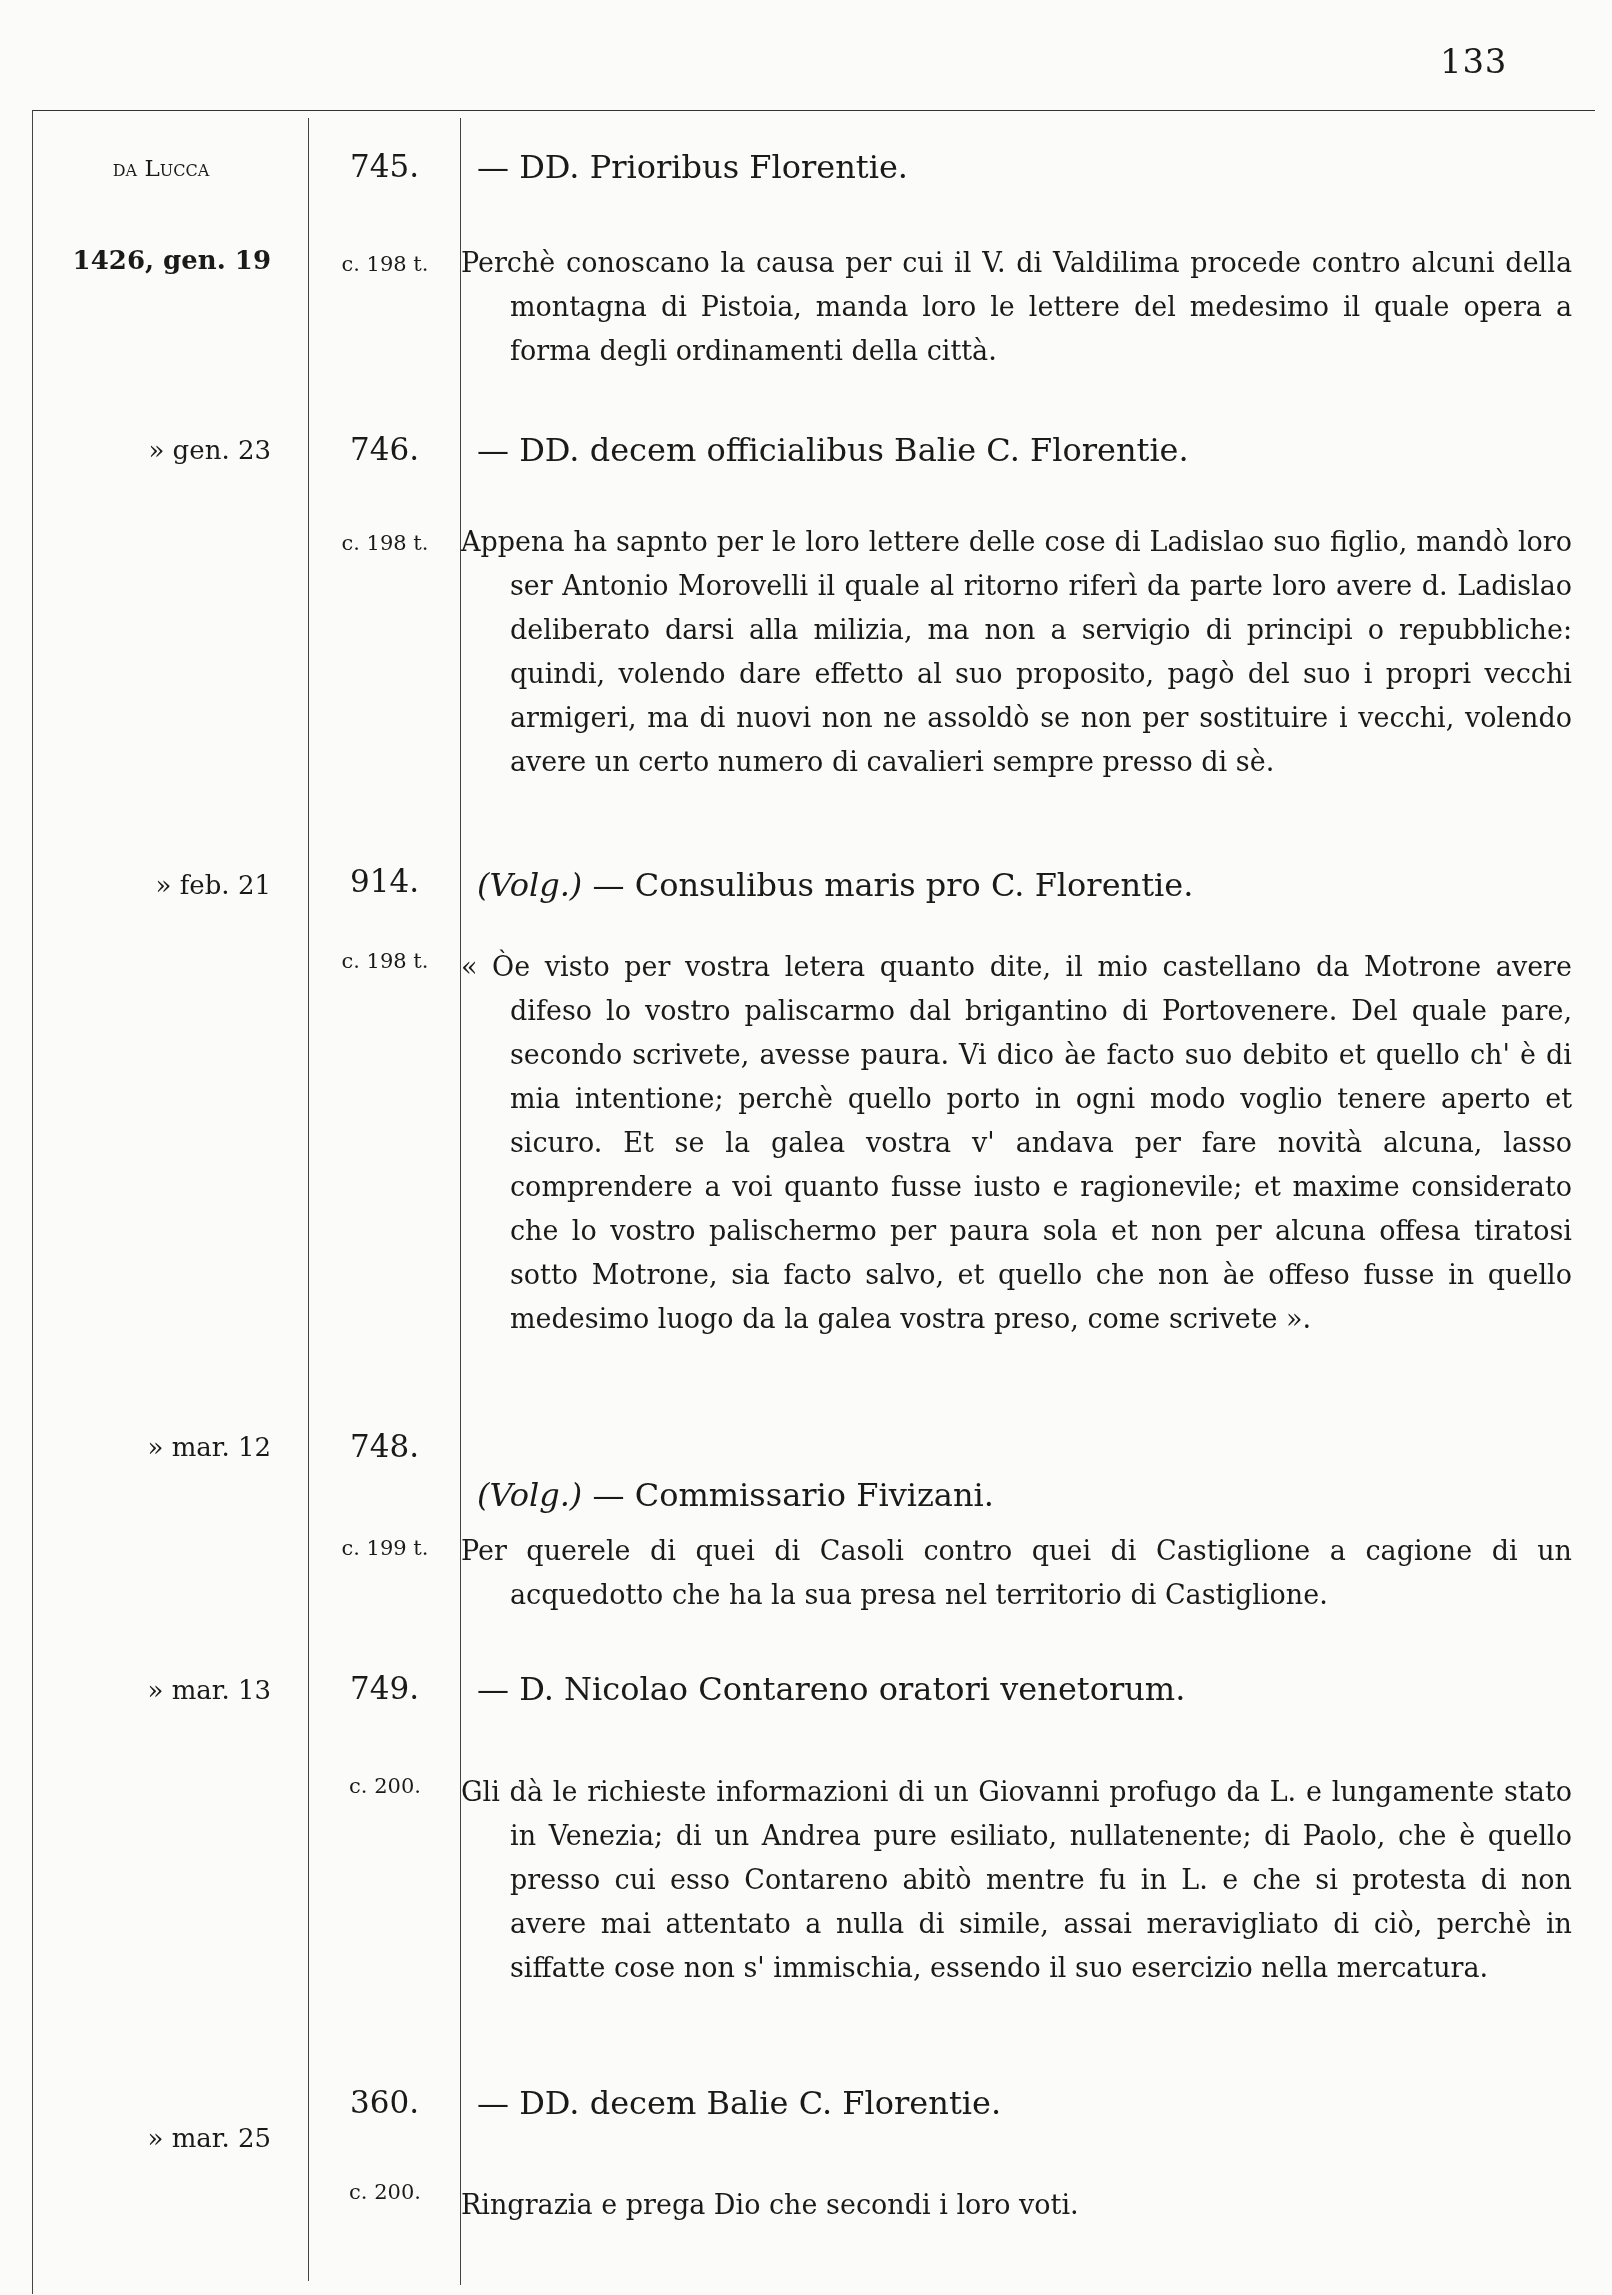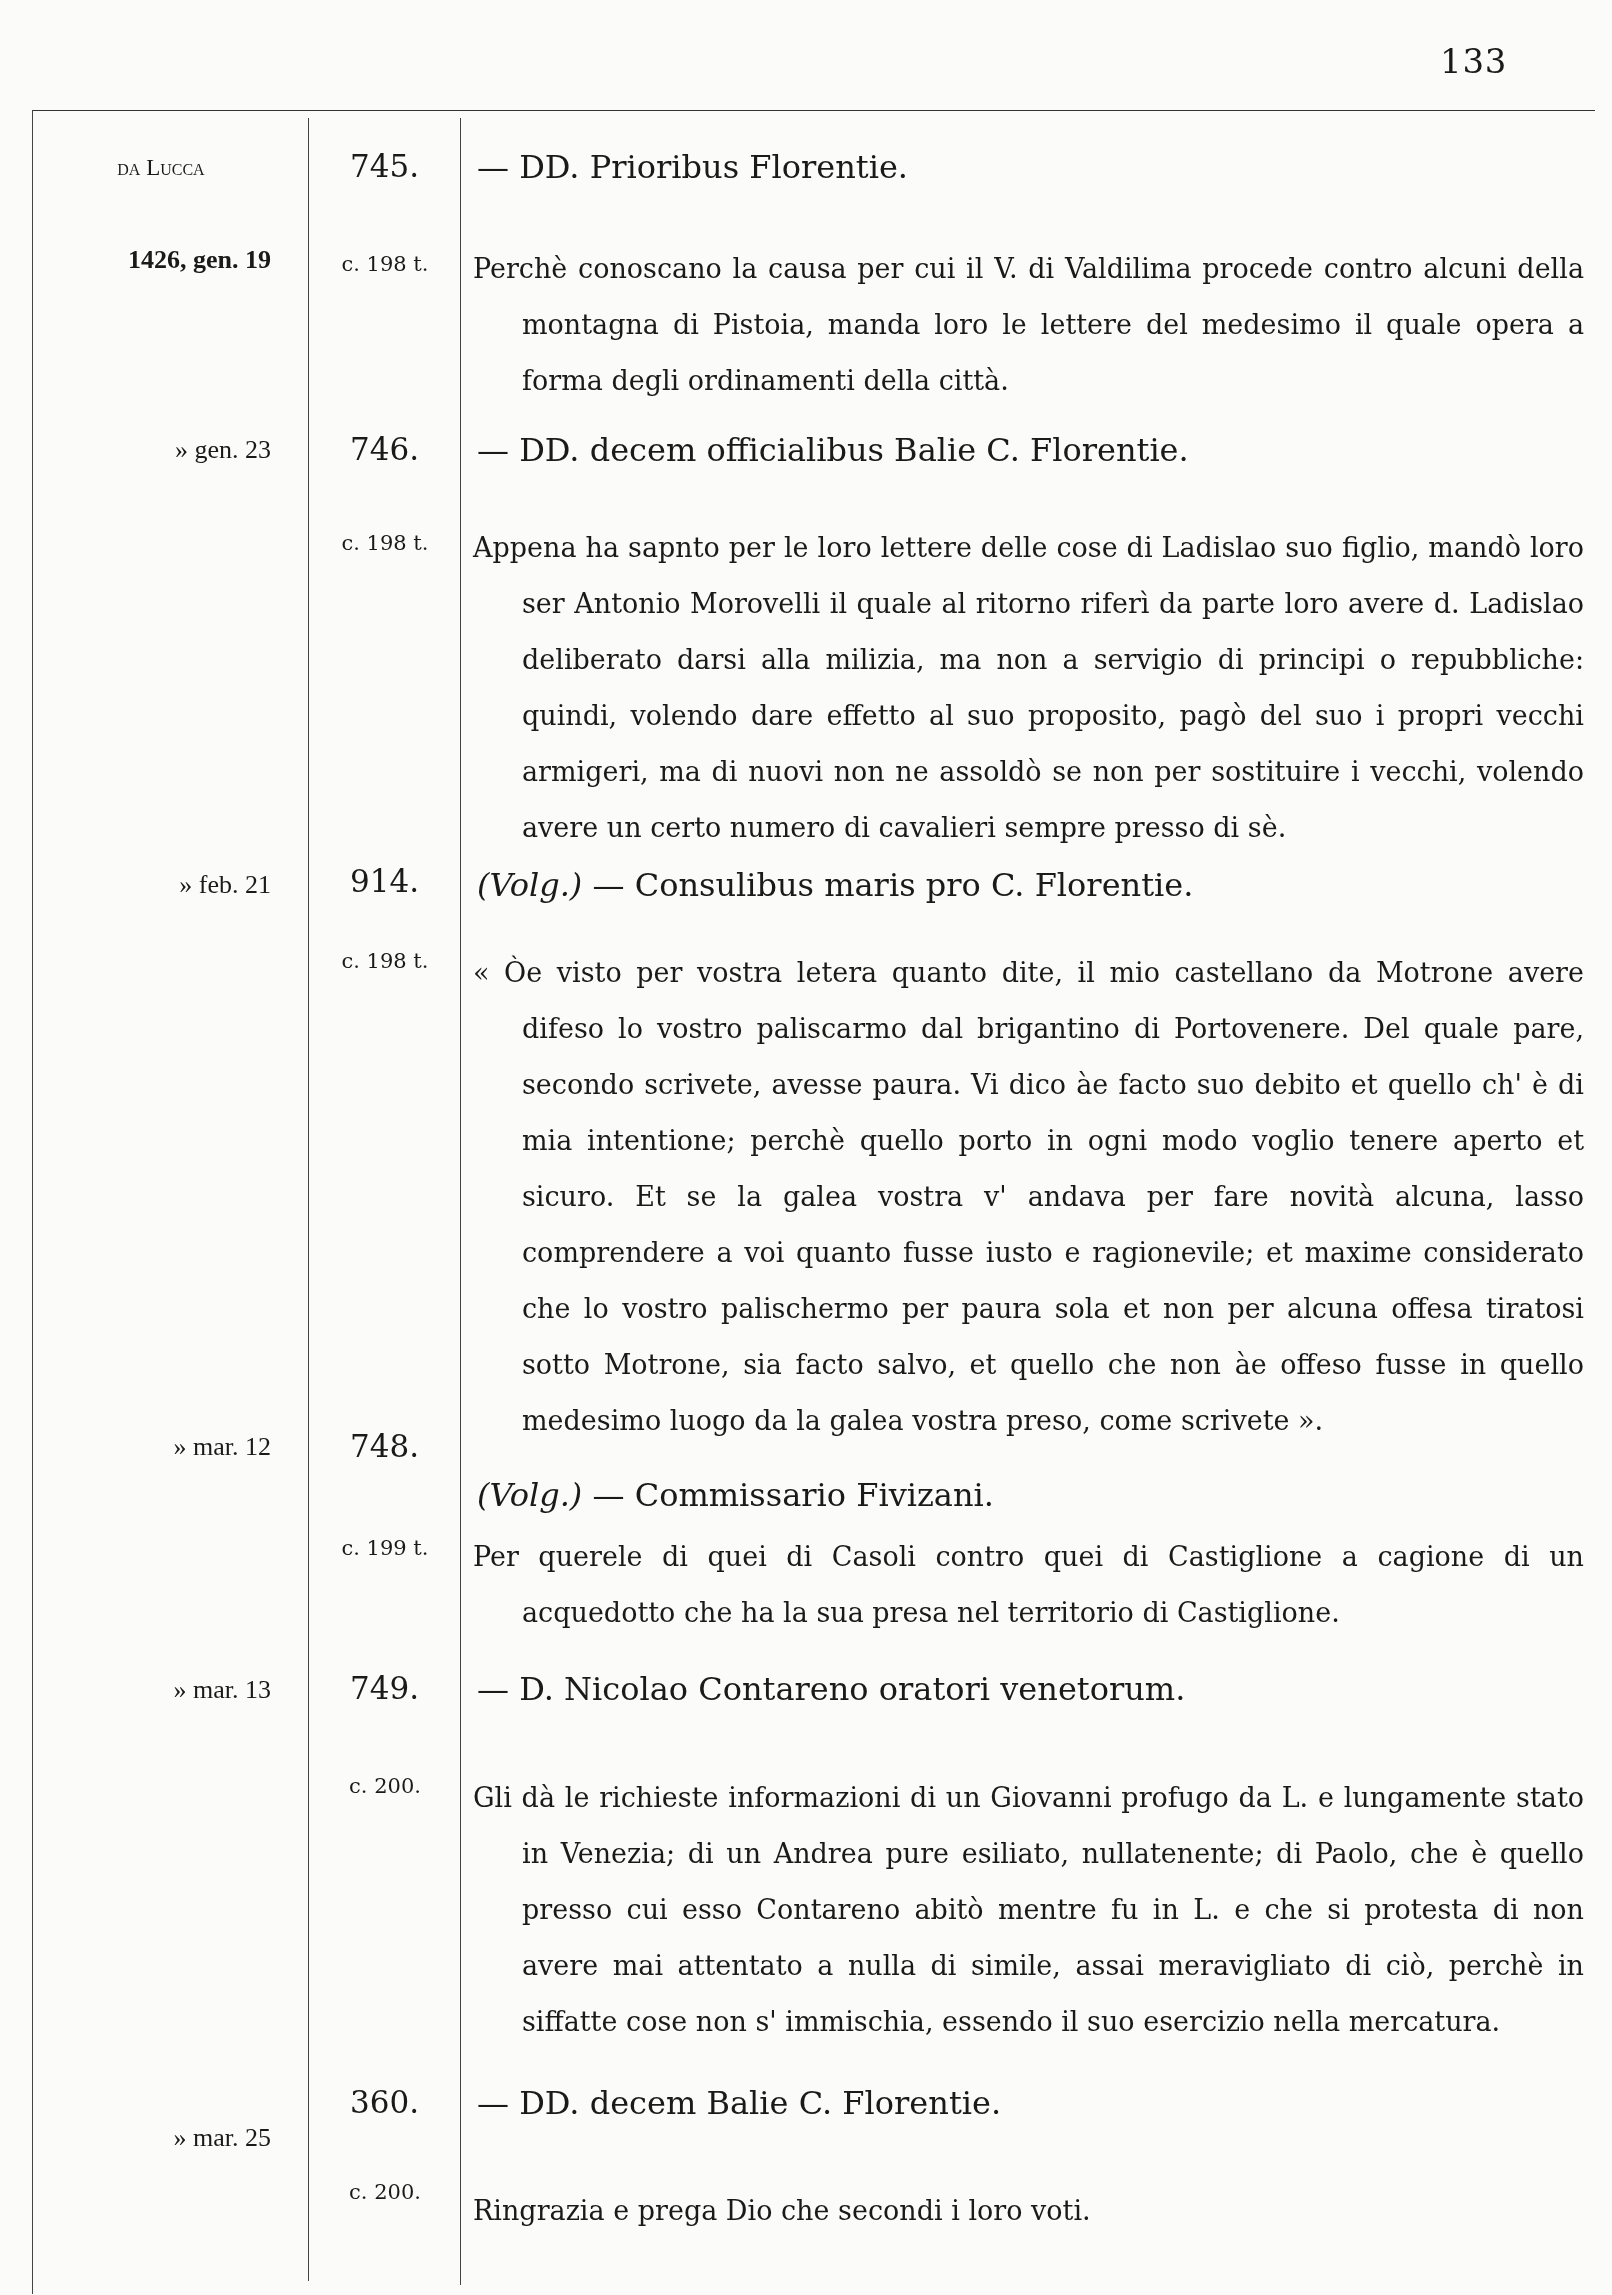--- a/index.html
+++ b/index.html
@@ -7,29 +7,29 @@
     width:1613px; height:2295px; position:relative; overflow:hidden;
     background:#fbfbfa; color:#1a1a1a;
     font-family:"DejaVu Serif","Liberation Serif",serif;
   }
   .page-number { position:absolute; left:1440px; top:41px; font-size:34px; letter-spacing:0.8px; }
   .top-rule { position:absolute; left:32px; top:110px; width:1563px; border-top:1.7px solid #333; }
   .vline { position:absolute; border-left:1.7px solid #444; }
   .vl1 { left:32px; top:110px; height:2184px; }
   .vl2 { left:308px; top:118px; height:2163px; }
   .vl3 { left:460px; top:118px; height:2167px; }
-  .col-date { position:absolute; left:34px; width:237px; text-align:right; font-size:26px;font-family:Liberation Serif, serif; }
+  .col-date { position:absolute; left:34px; width:237px; text-align:right; font-size:26px; }
   .col-date.small-caps { font-variant:small-caps; font-size:23px; text-align:center; left:51px; width:220px; }
   .col-num { position:absolute; left:317px; width:135px; text-align:center; font-size:31px; }
   .col-carta { position:absolute; left:313px; width:144px; text-align:center; font-size:21px; }
   .heading { position:absolute; left:477px; font-size:32px; }
   .heading i { font-style:italic; }
   .body-text {
-    position:absolute; left:473px; width:1111px;
-    font-size:27px; line-height:56px; text-align:justify;
+    position:absolute; left:461px; width:1111px;
+    font-size:27px; line-height:44px; text-align:justify;
     padding-left:49px; text-indent:-49px; box-sizing:border-box;
   }
 </style>
 </head>
 <body>
 
 <div class="page-number">133</div>
 <div class="top-rule"></div>
 <div class="vline vl1"></div>
 <div class="vline vl2"></div>

